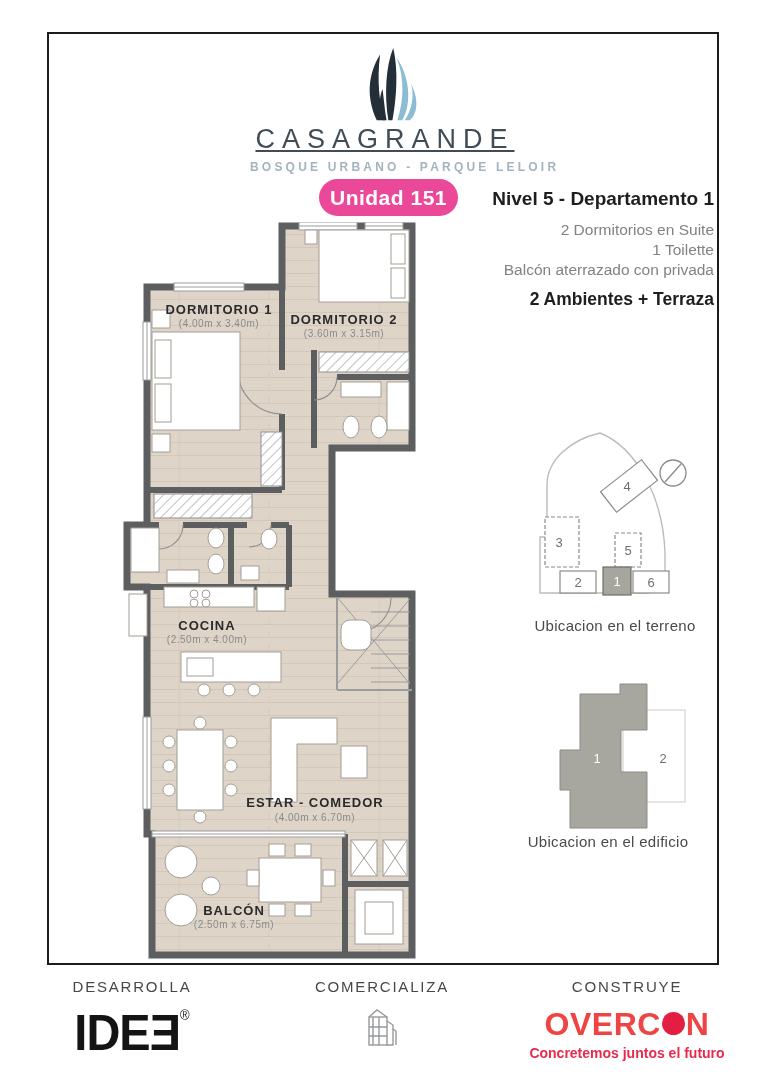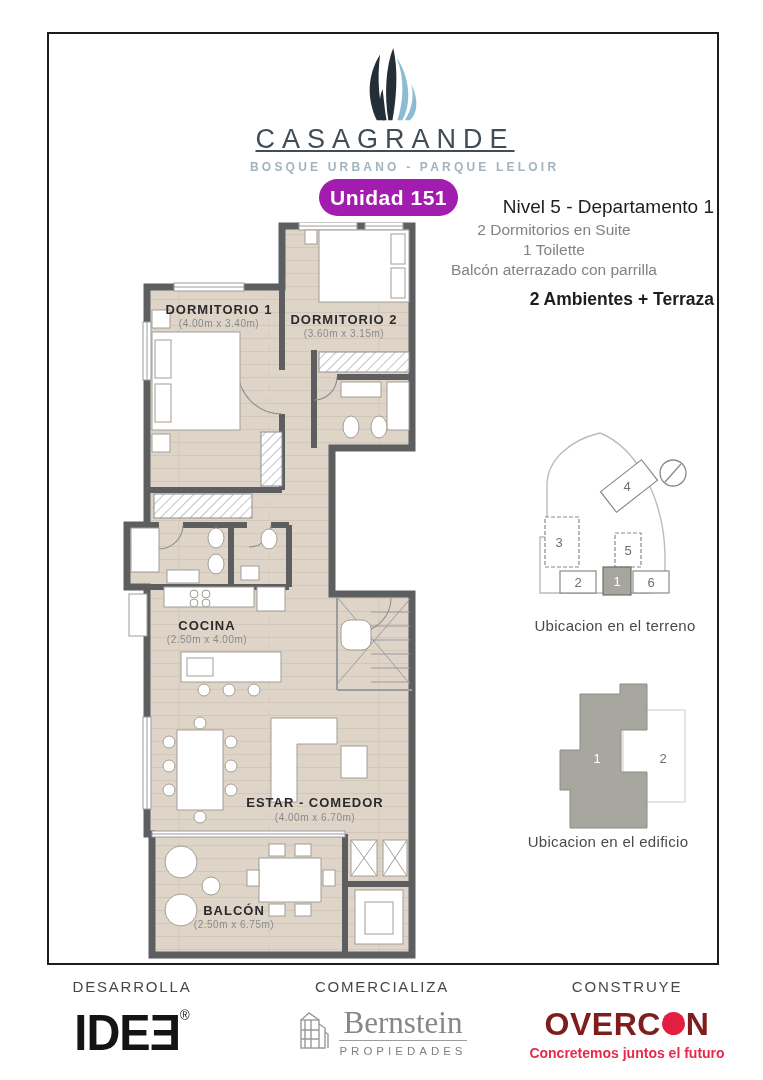--- a/index.html
+++ b/index.html
@@ -5,41 +5,41 @@
   html,body{margin:0;padding:0;background:#ffffff;}
   body{width:763px;height:1080px;position:relative;font-family:"Liberation Sans",sans-serif;overflow:hidden;}
   .abs{position:absolute;}
   
   .frame{left:47px;top:32px;width:668px;height:929px;border:2px solid #1c1c1c;background:#fff;}
   
   .brand{left:250px;top:48px;width:270px;text-align:center;}
   .brand-icon{display:block;margin:0 auto;}
   .brand-name{font-size:27px;letter-spacing:7px;color:#414c55;font-weight:500;margin-top:2px;white-space:nowrap;text-decoration:underline;}
   .brand-tag{font-size:12px;letter-spacing:3.2px;color:#a3b4be;font-weight:700;margin-top:5px;white-space:nowrap;}
-  .badge{left:319px;top:179px;width:139px;height:37px;background:#a21caf;border-radius:19px;display:flex;align-items:center;justify-content:center;}
+  .badge{left:319px;top:179px;width:139px;height:37px;background:#ec4899;border-radius:19px;display:flex;align-items:center;justify-content:center;}
   .badge span{color:#ffffff;font-weight:800;font-size:21px;letter-spacing:.5px;}
   
   .info{right:49px;top:181px;width:320px;text-align:right;}
   .info-title{font-size:27px;color:#2d2d2f;font-weight:600;letter-spacing:.3px;}
-  .info-sub{font-size:19px;color:#1e1e20;font-weight:400;margin-top:15px;}
-  .info-feat{font-size:15.5px;color:#828285;line-height:1.3;margin-top:2px;text-align:center;}
+  .info-sub{font-size:19px;color:#1e1e20;font-weight:700;margin-top:7px;}
+  .info-feat{font-size:15.5px;color:#828285;line-height:1.3;margin-top:10px;}
   .info-b1{font-size:17.5px;color:#1e1e20;font-weight:800;margin-top:9px;}
   .info-b2{font-size:18.5px;color:#1e1e20;font-weight:800;margin-top:3px;}
   
   .caption{font-size:15px;color:#4a4a4d;text-align:center;letter-spacing:.3px;}
   
   .fcol{top:978px;width:230px;text-align:center;}
   .frole{font-size:15px;color:#47474a;letter-spacing:1.8px;}
   .idee{margin-top:14px;font-size:47px;font-weight:800;color:#141414;letter-spacing:-1px;line-height:1;transform:scaleY(1.08);}
   .idee sup{font-size:13px;font-weight:400;vertical-align:28px;letter-spacing:0;}
   .bern-wrap{margin-top:12px;display:flex;align-items:center;justify-content:center;gap:8px;}
   .bern-text{text-align:center;}
   .bern-name{font-family:"Liberation Serif",serif;font-size:31px;color:#85878a;border-bottom:1.5px solid #9a9c9e;padding:0 4px 2px 4px;line-height:1;}
   .bern-sub{font-size:11.5px;color:#7f8184;letter-spacing:4px;margin-top:4px;}
-  .overcon{margin-top:13px;font-size:32px;font-weight:800;color:#7f1d1d;letter-spacing:.5px;line-height:1;white-space:nowrap;}
+  .overcon{margin-top:13px;font-size:32px;font-weight:800;color:#ef4444;letter-spacing:.5px;line-height:1;white-space:nowrap;}
   .overcon .dot{display:inline-block;width:23px;height:23px;background:#e41e42;border-radius:50%;margin:0 1px;}
   .over-tag{font-size:14px;color:#e8294d;font-weight:600;margin-top:5px;}
   svg text{font-family:"Liberation Sans",sans-serif;}
   .room-name{font-size:13px;font-weight:700;fill:#2a2a2c;letter-spacing:1px;}
   .room-dims{font-size:10px;fill:#8a8a8c;letter-spacing:.5px;}
   .site-num{font-size:13px;fill:#6f6f6c;}
   .site-num-w{font-size:13px;fill:#ffffff;}
 </style>
 </head>
 <body>
@@ -60,21 +60,21 @@
 
 <div class="abs badge">
   <span>Unidad 151</span>
 </div>
 
 <div class="abs info">
   <div class="info-sub">Nivel 5 - Departamento 1</div>
   <div class="info-feat">
     <div>2 Dormitorios en Suite</div>
     <div>1 Toilette</div>
-    <div>Balcón aterrazado con parrilla</div>
+    <div>Balcón aterrazado con privada</div>
   </div>
   <div class="info-b1">2 Ambientes + Terraza</div>
 </div>
 
 <svg class="abs" style="left:119px;top:222px;" width="300" height="740" viewBox="0 0 300 740">
   <defs>
     <pattern id="planks" width="200" height="13" patternUnits="userSpaceOnUse">
       <rect width="200" height="13" fill="#ded5c8"></rect>
       <line x1="0" y1="12.5" x2="200" y2="12.5" stroke="#d2c7b8" stroke-width="1"></line>
       <line x1="60" y1="0" x2="60" y2="13" stroke="#d2c7b8" stroke-width="0.8"></line>
@@ -276,24 +276,20 @@
   <div class="bern-wrap">
     <svg width="34" height="44" viewBox="0 0 34 44">
       <g fill="none" stroke="#97999b" stroke-width="1.4">
         <rect x="4" y="10" width="18" height="28"></rect>
         <path d="M8,10 L8,38 M14,10 L14,38 M4,20 L22,20 M4,29 L22,29"></path>
         <path d="M4,10 L12,3 L22,10"></path>
         <path d="M22,14 L28,18 L28,38 L22,38"></path>
         <path d="M28,22 L31,24 L31,38"></path>
       </g>
     </svg>
-    <div class="bern-text">
-      <div class="bern-name">Bernstein</div>
-      <div class="bern-sub">PROPIEDADES</div>
-    </div>
   </div>
 </div>
 
 <div class="abs fcol" style="left:512px;">
   <div class="frole">CONSTRUYE</div>
   <div class="overcon"><span>OVERC</span><span class="dot"></span><span>N</span></div>
   <div class="over-tag">Concretemos juntos el futuro</div>
 </div>
 
 </body></html>

